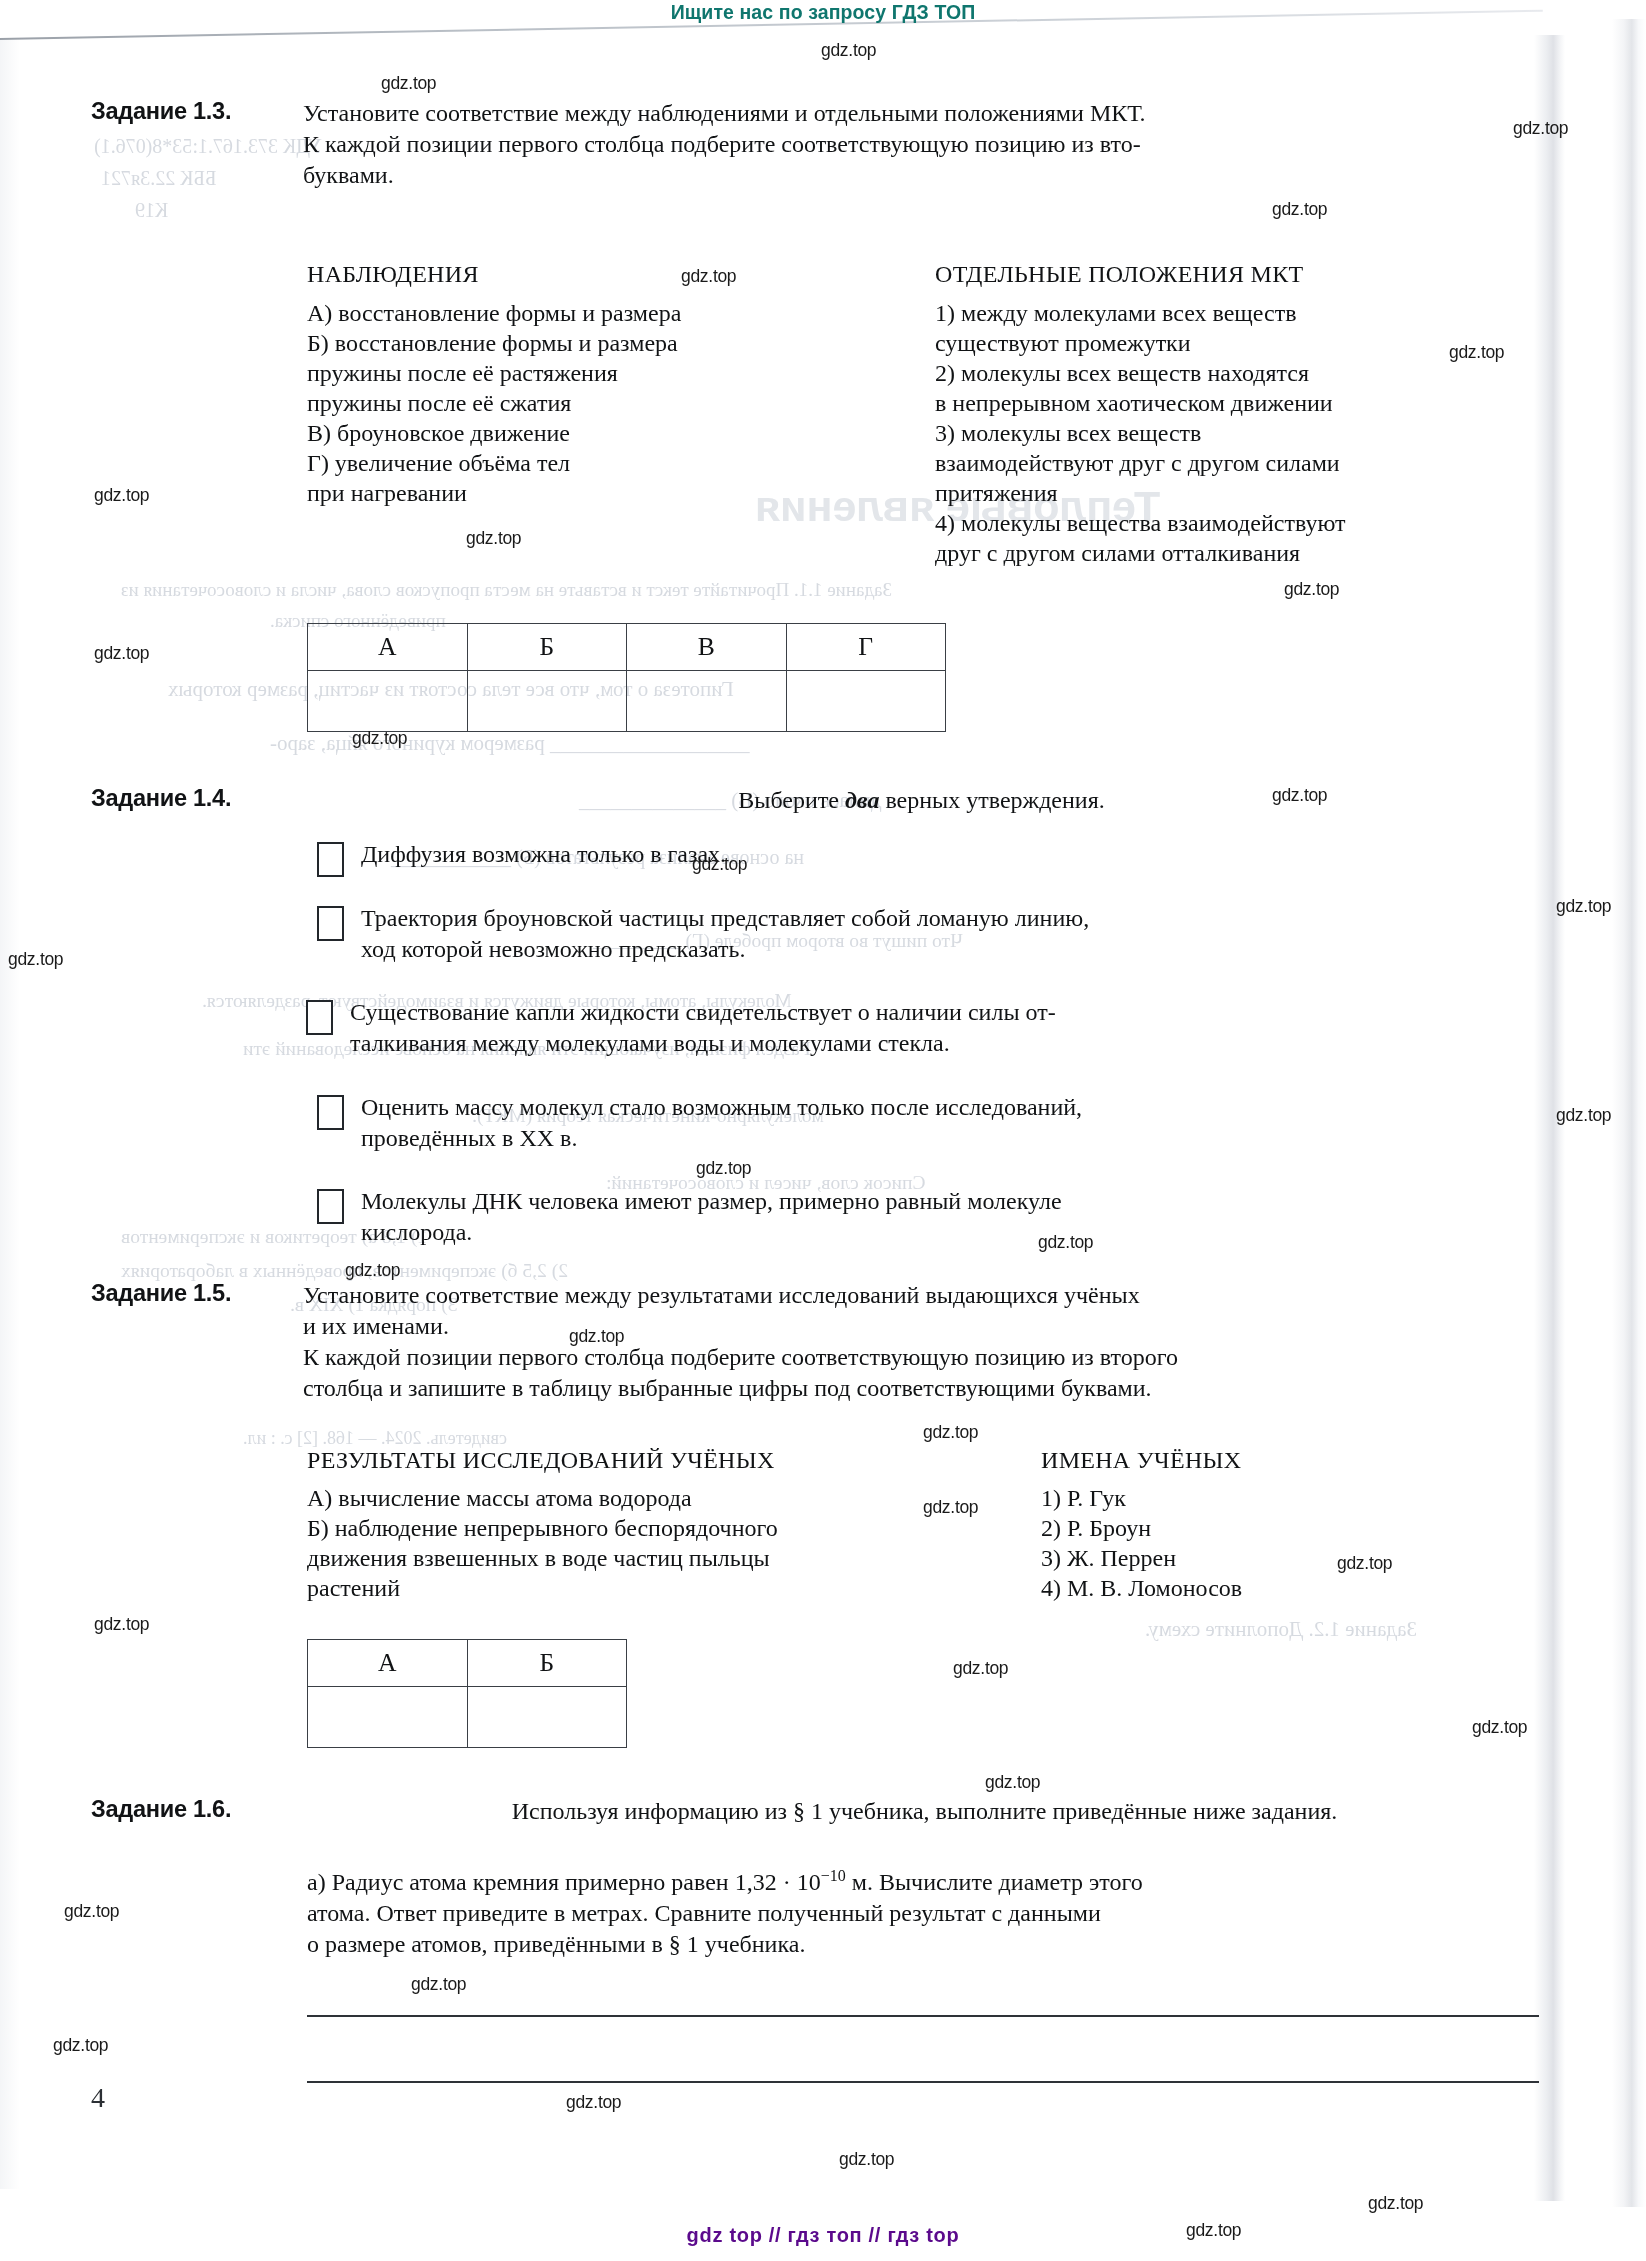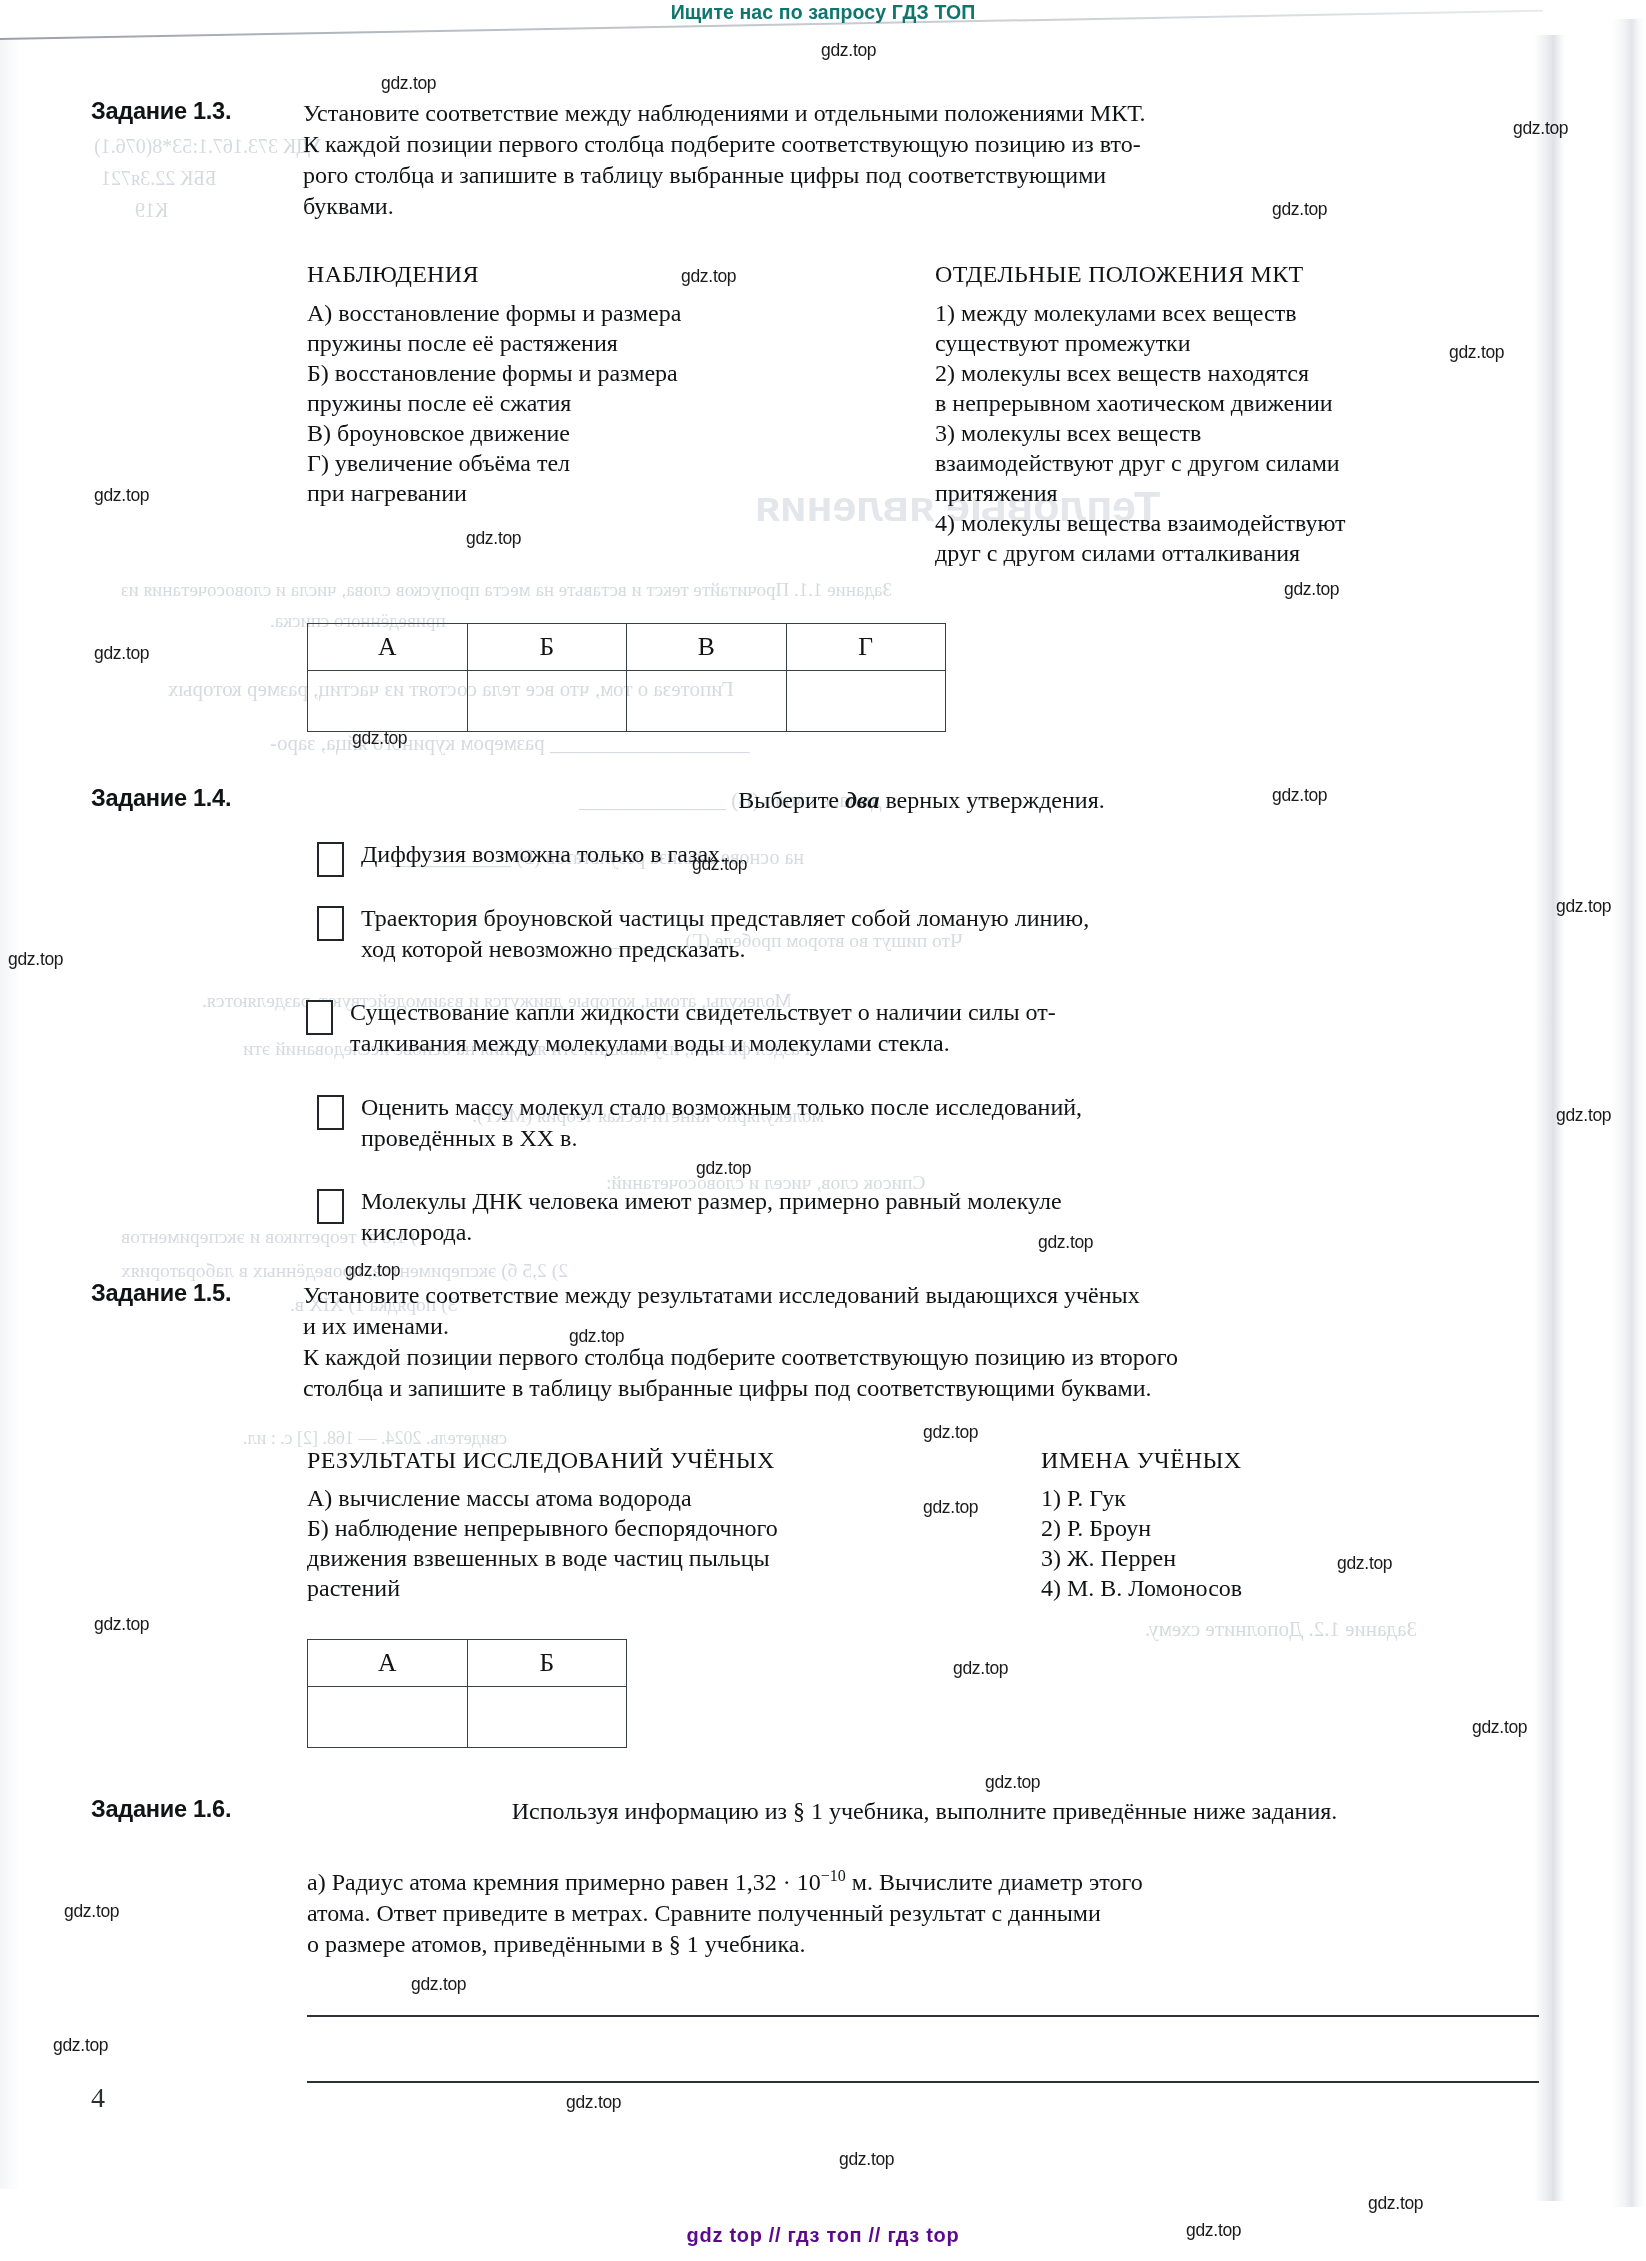--- a/index.html
+++ b/index.html
@@ -224,32 +224,31 @@
 <div class="ghost" style="left:290px; top:1294px; font-size:19.5px;">3) порядка 1) XIX в.</div>
 <div class="ghost" style="left:1145px; top:1617px; font-size:21px;">Задание 1.2. Дополните схему.</div>
 <div class="ghost" style="left:243px; top:1428px; font-size:18px;">свидетель. 2024. — 168. [2] с. : ил.</div>
 
 <div class="task" style="left:91px; top:98px; width:1449px;">
   <div style="display:flex; align-items:flex-start;">
     <div class="task-label" style="width:212px; flex:0 0 212px;">Задание 1.3.</div>
     <div class="task-body" style="flex:1 1 auto;">
       <div>Установите соответствие между наблюдениями и отдельными положениями МКТ.</div>
       <div>К каждой позиции первого столбца подберите соответствующую позицию из вто-</div>
-      <div>рого столбца и запишите в таблицу выбранные цифры под соответствующими</div>
       <div class="nojust">буквами.</div>
     </div>
   </div>
 </div>
 
 <div class="task" style="left:307px; top:259px; width:593px;">
   <div class="col-head">НАБЛЮДЕНИЯ</div>
   <div class="col-list" style="margin-top:8px;">
     <div>А) восстановление формы и размера</div>
+    <div>Б) восстановление формы и размера</div>
     <div>пружины после её растяжения</div>
-    <div>Б) восстановление формы и размера</div>
     <div>пружины после её сжатия</div>
     <div>В) броуновское движение</div>
     <div>Г) увеличение объёма тел</div>
     <div>при нагревании</div>
   </div>
 </div>
 
 <div class="task" style="left:935px; top:259px; width:640px;">
   <div class="col-head">ОТДЕЛЬНЫЕ ПОЛОЖЕНИЯ МКТ</div>
   <div class="col-list" style="margin-top:8px;">

